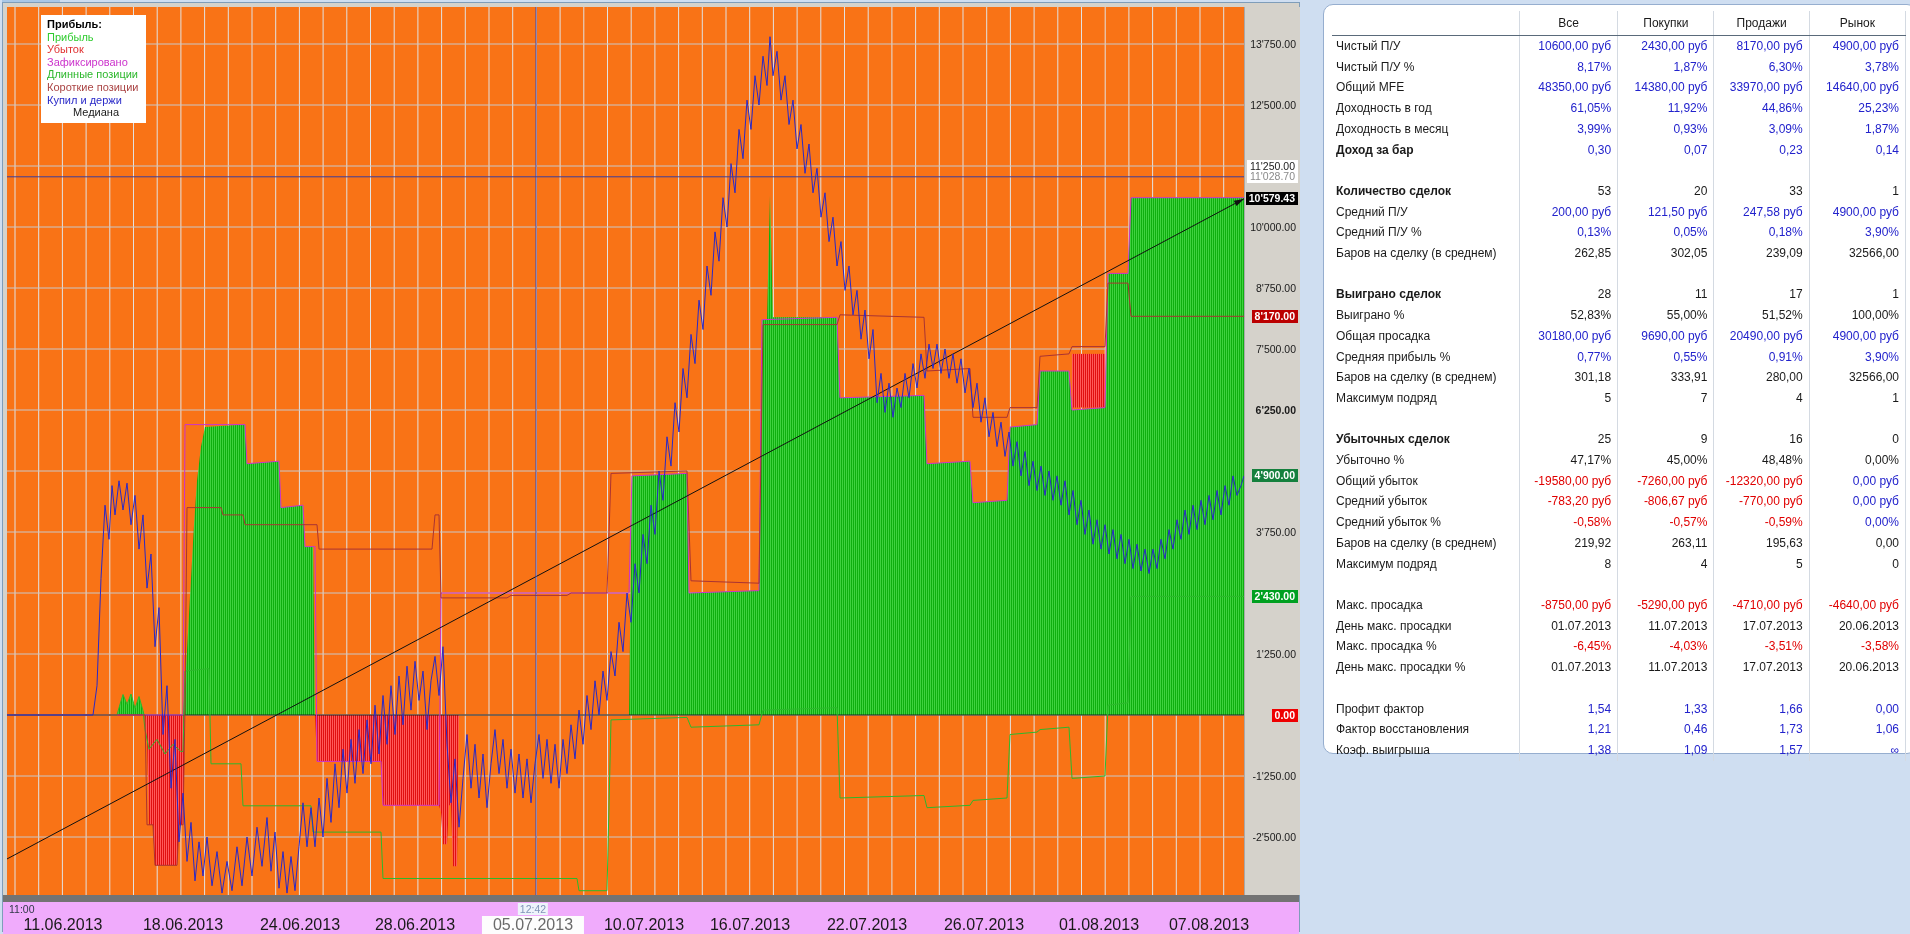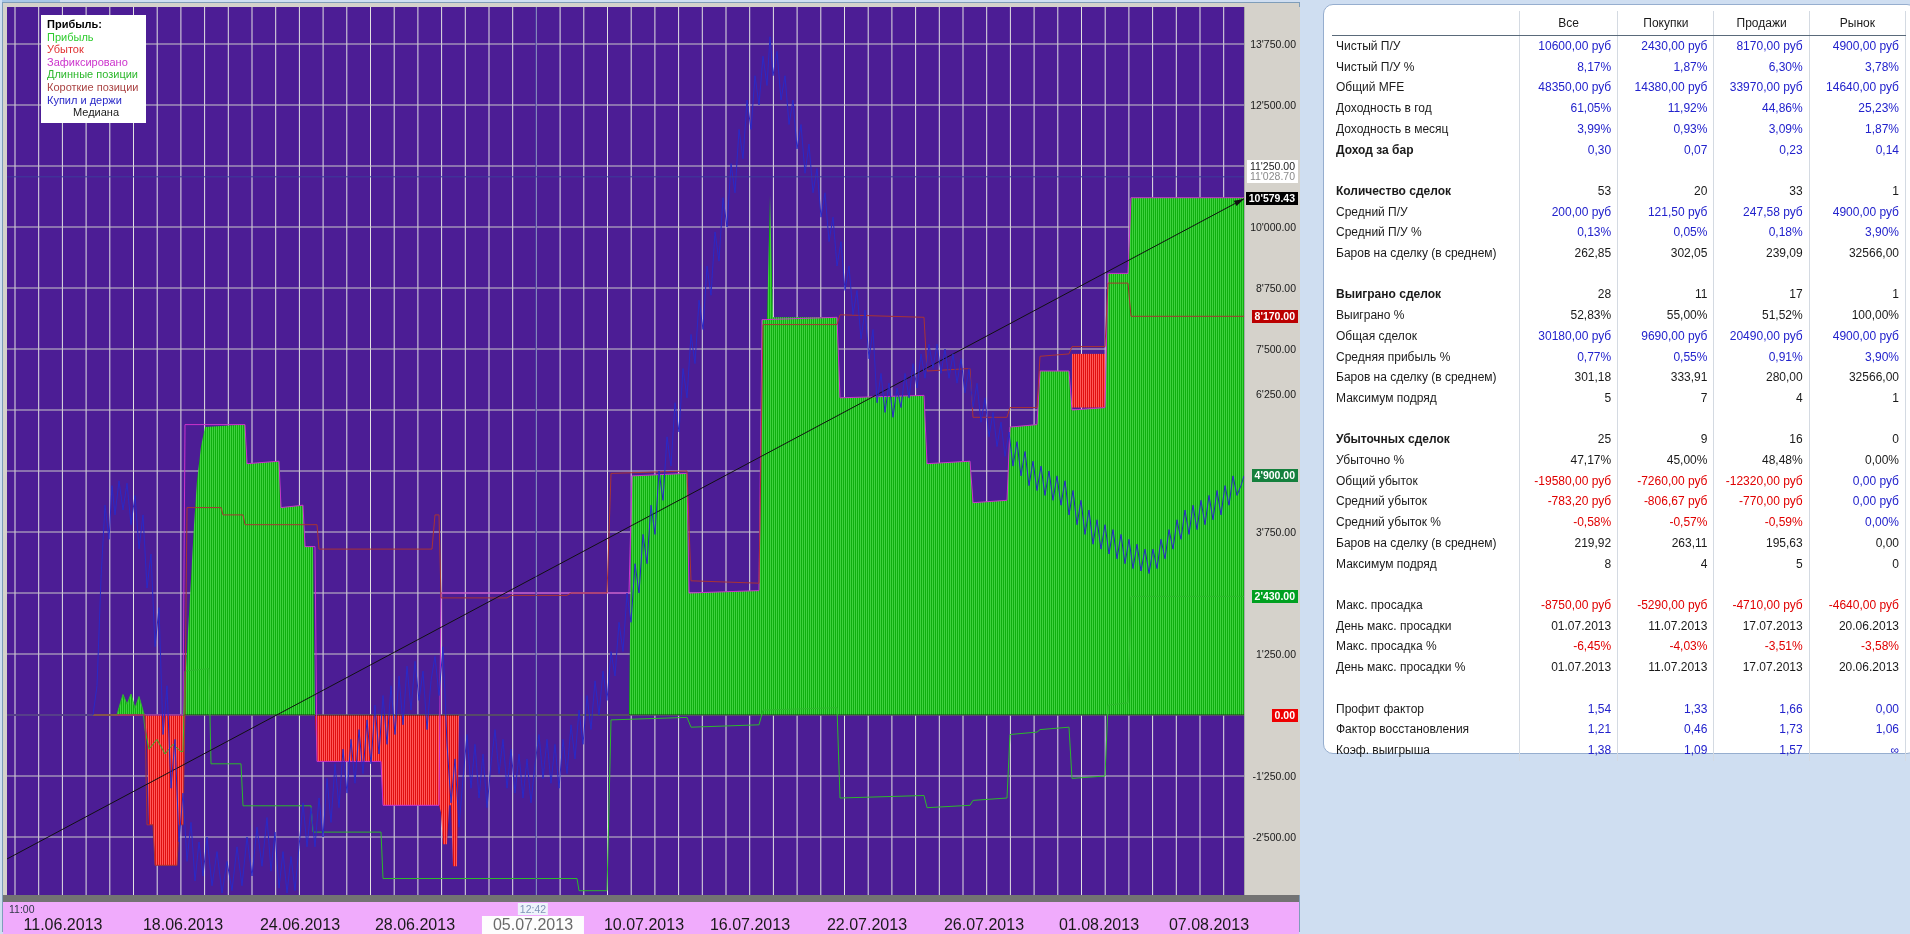--- a/index.html
+++ b/index.html
@@ -1,21 +1,21 @@
 <!DOCTYPE html>
 <html><head>
 <meta charset="utf-8">
 <style>
   html,body{margin:0;padding:0;width:1910px;height:934px;overflow:hidden;
     background:#cfdef1;font-family:"Liberation Sans","DejaVu Sans",sans-serif;}
   .corner-tab{position:absolute;left:2px;top:0;width:58px;height:7px;background:#a9c7e7;border-radius:0 0 3px 3px;}
   
   .chart-frame{position:absolute;left:2px;top:2px;width:1296px;height:928px;background:#d5d2cb;
     border:1px solid #7f9db9;}
-  .plot{position:absolute;left:4px;top:4px;width:1237px;height:888px;background:#4c1d95;overflow:hidden;}
+  .plot{position:absolute;left:4px;top:4px;width:1237px;height:888px;background:#f97316;overflow:hidden;}
   .plot svg{position:absolute;left:0;top:0;}
   .y-strip{position:absolute;left:1241px;top:4px;width:55px;height:888px;background:#d5d2cb;
     border-left:1px solid #a8a8a8;}
   .x-strip{position:absolute;left:0;top:892px;width:1296px;height:34px;background:#f0abfc;border-top:7px solid #737373;}
   .ylabel{position:absolute;right:4px;font-size:10.5px;color:#1a1a1a;white-space:nowrap;line-height:12px;}
   .ybox{position:absolute;right:2px;font-size:10.5px;font-weight:bold;padding:0 3px;line-height:13px;white-space:nowrap;}
   .xdate{position:absolute;top:14px;font-size:16px;color:#1a1a1a;transform:translateX(-50%);white-space:nowrap;}
   .xdate.hl{background:#fdfdfd;color:#6a6a6a;padding:0 11px;}
   .xtime{position:absolute;top:1px;font-size:10.5px;color:#303848;white-space:nowrap;}
   .xtime.hl{background:#eef3fb;color:#8093b8;transform:translateX(-50%);padding:0 2px;}
@@ -144,21 +144,21 @@
           <div style="color: rgb(26, 26, 26); margin-left: 26px;">Медиана</div>
         </div>
     </div>
   </div>
   <div class="y-strip" id="y-strip">
       <div class="ylabel" style="top: 31px;">13'750.00</div>
       <div class="ylabel" style="top: 92px;">12'500.00</div>
       <div class="ylabel" style="top: 214px;">10'000.00</div>
       <div class="ylabel" style="top: 275px;">8'750.00</div>
       <div class="ylabel" style="top: 336px;">7'500.00</div>
-      <div class="ylabel" style="top: 381px;">6'250.00</div>
+      <div class="ylabel" style="top: 397px; font-weight: bold;">6'250.00</div>
       <div class="ylabel" style="top: 519px;">3'750.00</div>
       <div class="ylabel" style="top: 641px;">1'250.00</div>
       <div class="ylabel" style="top: 763px;">-1'250.00</div>
       <div class="ylabel" style="top: 824px;">-2'500.00</div>
       <div class="ybox" style="top: 152.5px; background: rgb(255, 255, 255); color: rgb(26, 26, 26); font-weight: normal;">11'250.00</div>
       <div class="ybox" style="top: 163.299px; background: rgb(255, 255, 255); color: rgb(138, 138, 138); font-weight: normal;">11'028.70</div>
       <div class="ybox" style="top: 185.224px; background: rgb(0, 0, 0); color: rgb(255, 255, 255);">10'579.43</div>
       <div class="ybox" style="top: 302.804px; background: rgb(187, 0, 0); color: rgb(255, 255, 255);">8'170.00</div>
       <div class="ybox" style="top: 462.38px; background: #15803d; color: rgb(255, 255, 255);">4'900.00</div>
       <div class="ybox" style="top: 582.916px; background: rgb(0, 160, 32); color: rgb(255, 255, 255);">2'430.00</div>
@@ -292,21 +292,21 @@
           <td class="val vk">1</td>
         </tr>
         <tr>
           <td class="lbl">Выиграно %</td>
           <td class="val vk">52,83%</td>
           <td class="val vk">55,00%</td>
           <td class="val vk">51,52%</td>
           <td class="val vk">100,00%</td>
         </tr>
         <tr>
-          <td class="lbl">Общая сделок</td>
+          <td class="lbl">Общая просадка</td>
           <td class="val vb">30180,00 руб</td>
           <td class="val vb">9690,00 руб</td>
           <td class="val vb">20490,00 руб</td>
           <td class="val vb">4900,00 руб</td>
         </tr>
         <tr>
           <td class="lbl">Средняя прибыль %</td>
           <td class="val vb">0,77%</td>
           <td class="val vb">0,55%</td>
           <td class="val vb">0,91%</td>

